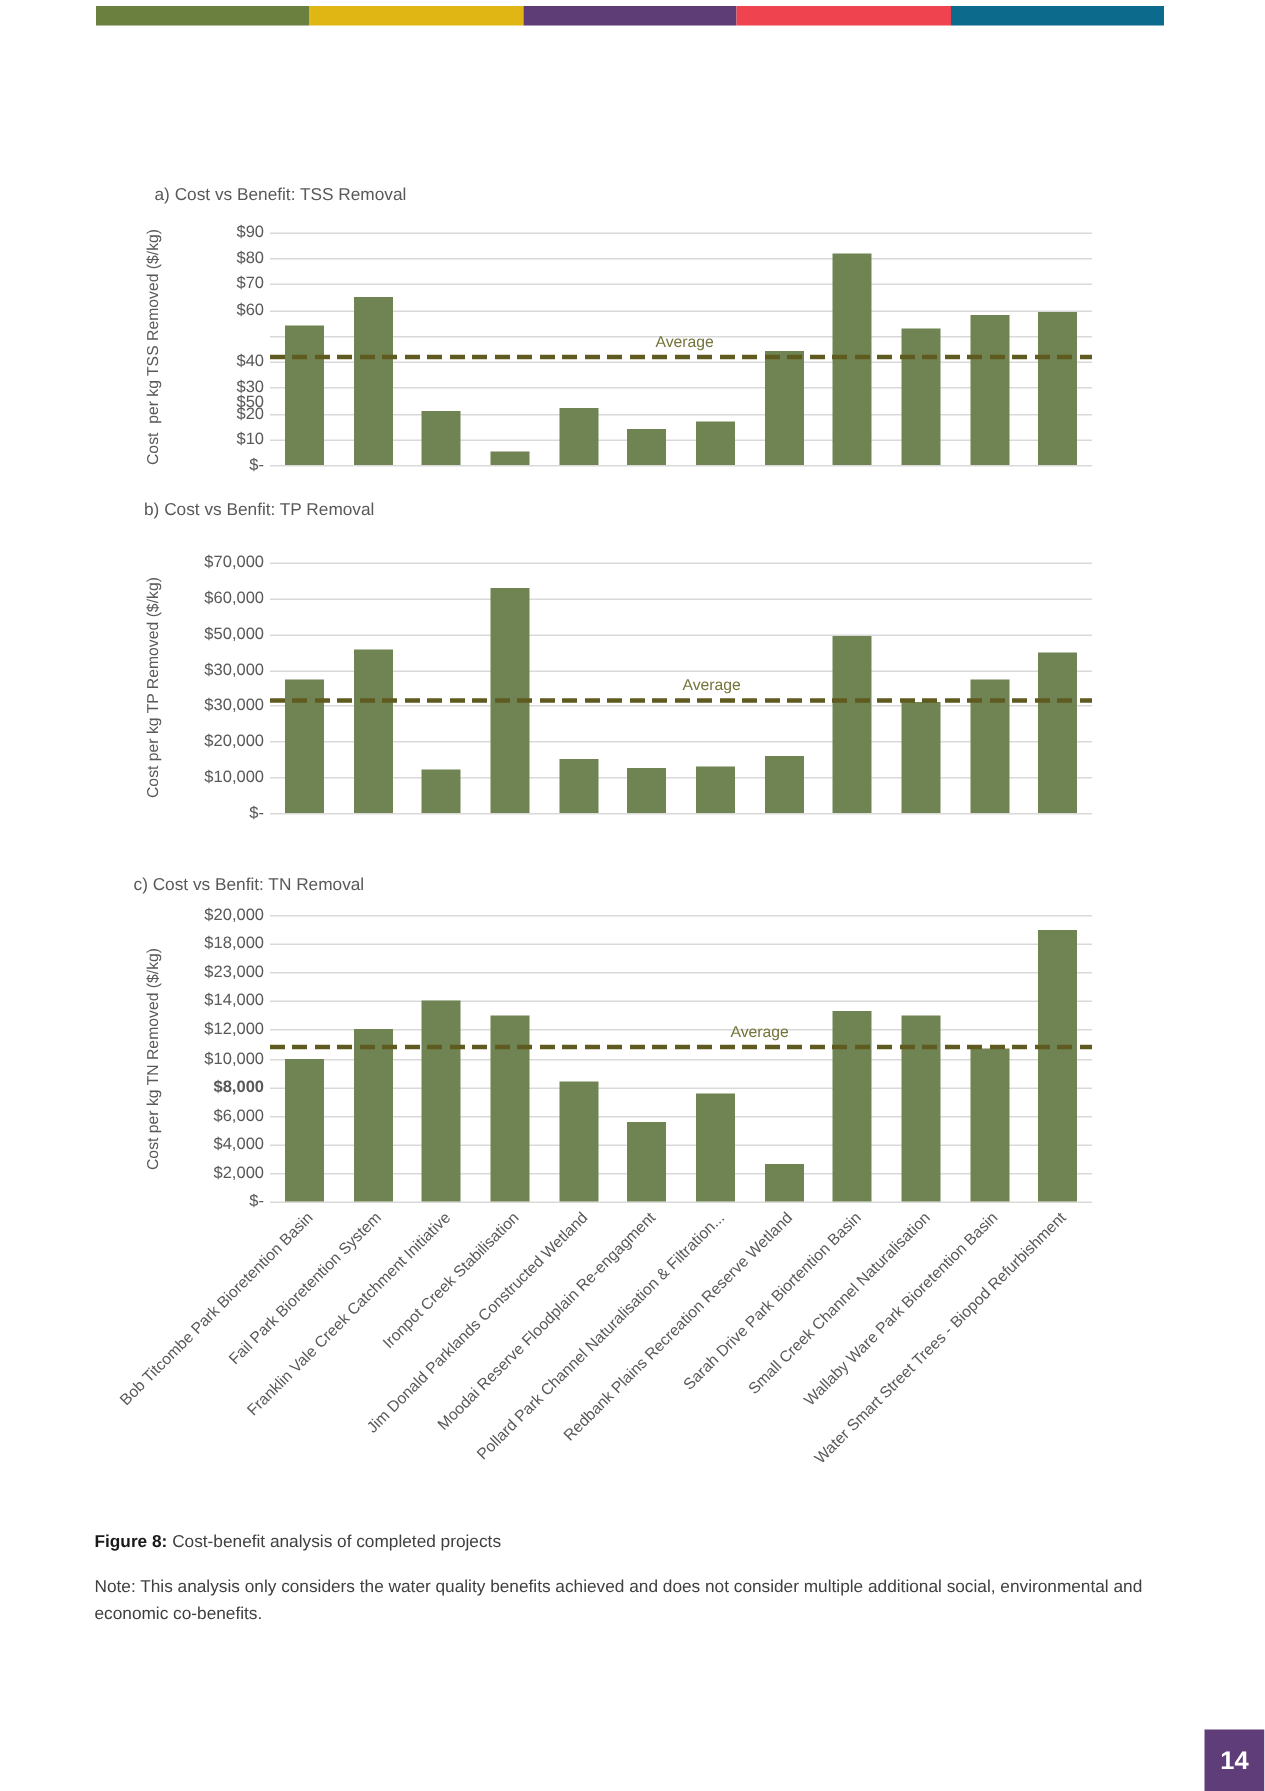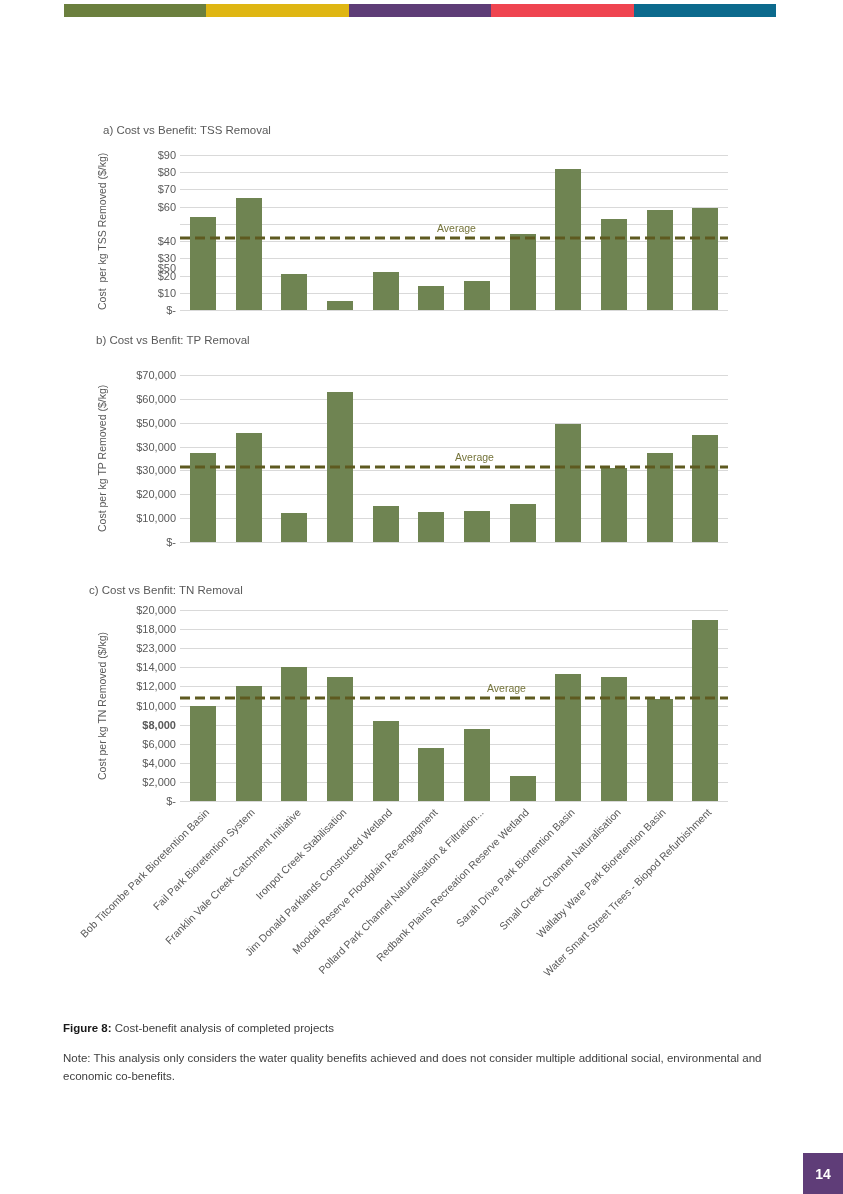--- a/index.html
+++ b/index.html
@@ -47,21 +47,21 @@
        transform:rotate(-45deg);transform-origin:100% 0;}
 
   
   .caption{position:absolute;left:63px;top:1022px;font-size:11.5px;color:#404040;}
   .caption b{color:#1a1a1a;}
   .note{position:absolute;left:63px;top:1050px;width:716px;font-size:11.5px;
         color:#404040;line-height:1.55;}
 
   
   .pagenum{position:absolute;left:803px;top:1153px;width:40px;height:41px;background:#5f3d78;
-           color:#ffffff;font-size:14px;font-weight:bold;display:flex;align-items:center;justify-content:center;}
+           color:#ffffff;font-size:17px;font-weight:bold;display:flex;align-items:center;justify-content:center;}
 </style>
 </head>
 <body>
 
 <div class="hbar">
     <div class="hseg" style="background: rgb(107, 127, 62);"></div>
     <div class="hseg" style="background: rgb(223, 182, 19);"></div>
     <div class="hseg" style="background: rgb(94, 61, 119);"></div>
     <div class="hseg" style="background: rgb(239, 68, 80);"></div>
     <div class="hseg" style="background: rgb(12, 106, 141);"></div>

